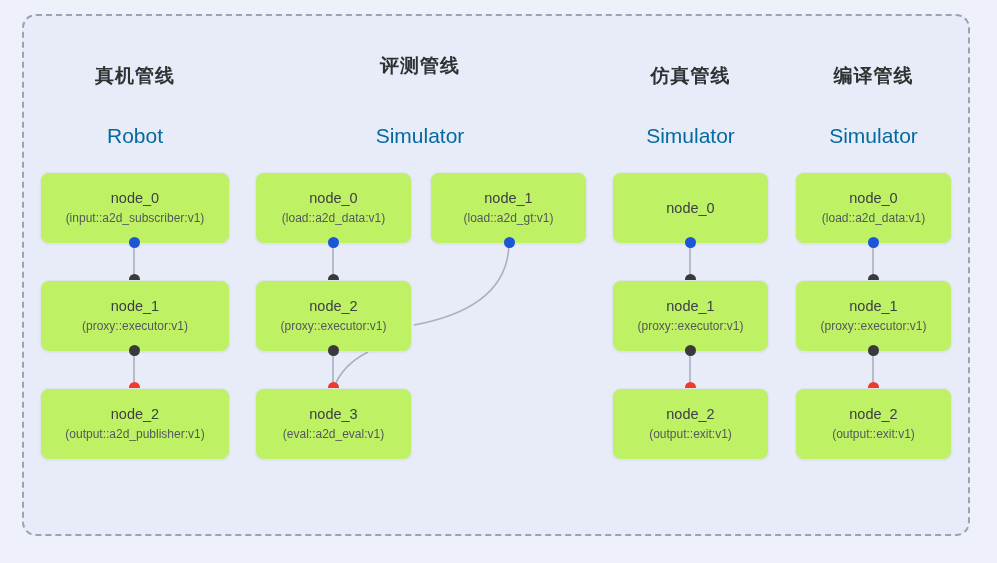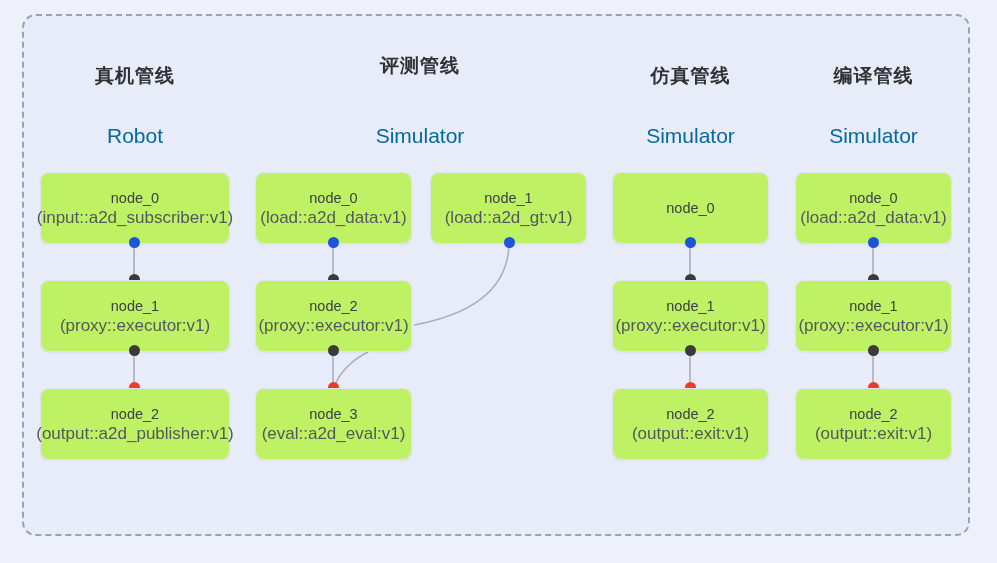--- a/index.html
+++ b/index.html
@@ -57,21 +57,21 @@
     justify-content:center;
     height:72px;
   }
   .node .n-name{
     font-size:14.5px;
     color:#3d4044;
     line-height:20px;
     white-space:nowrap;
   }
   .node .n-type{
-    font-size:17px;
+    font-size:12px;
     color:#54585d;
     line-height:20px;
     white-space:nowrap;
   }
 
   .dot{
     position:absolute;
     width:11px;height:11px;
     border-radius:50%;
     margin-left:-5.5px;

